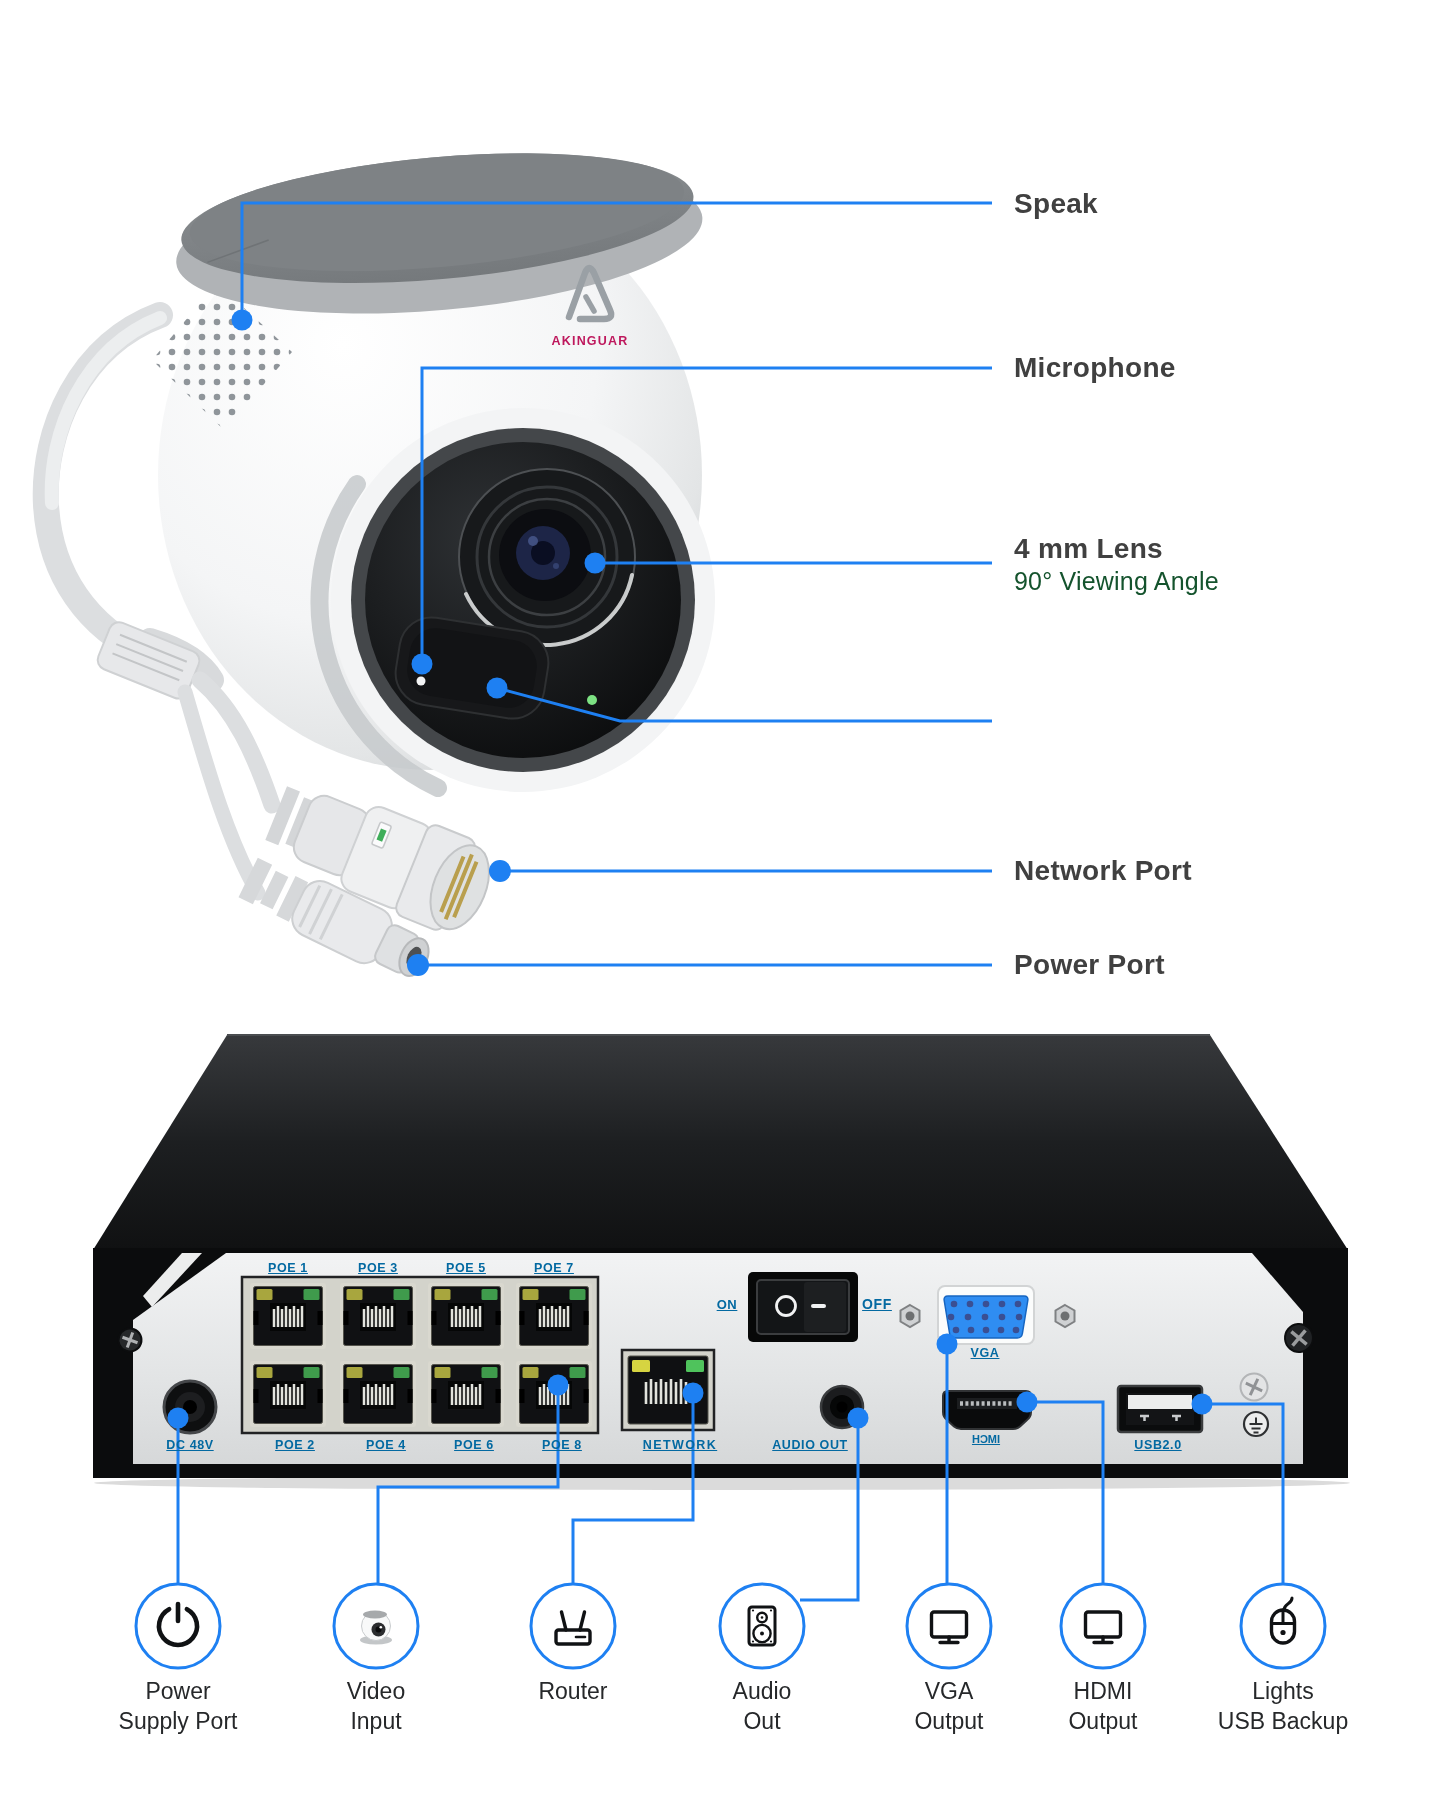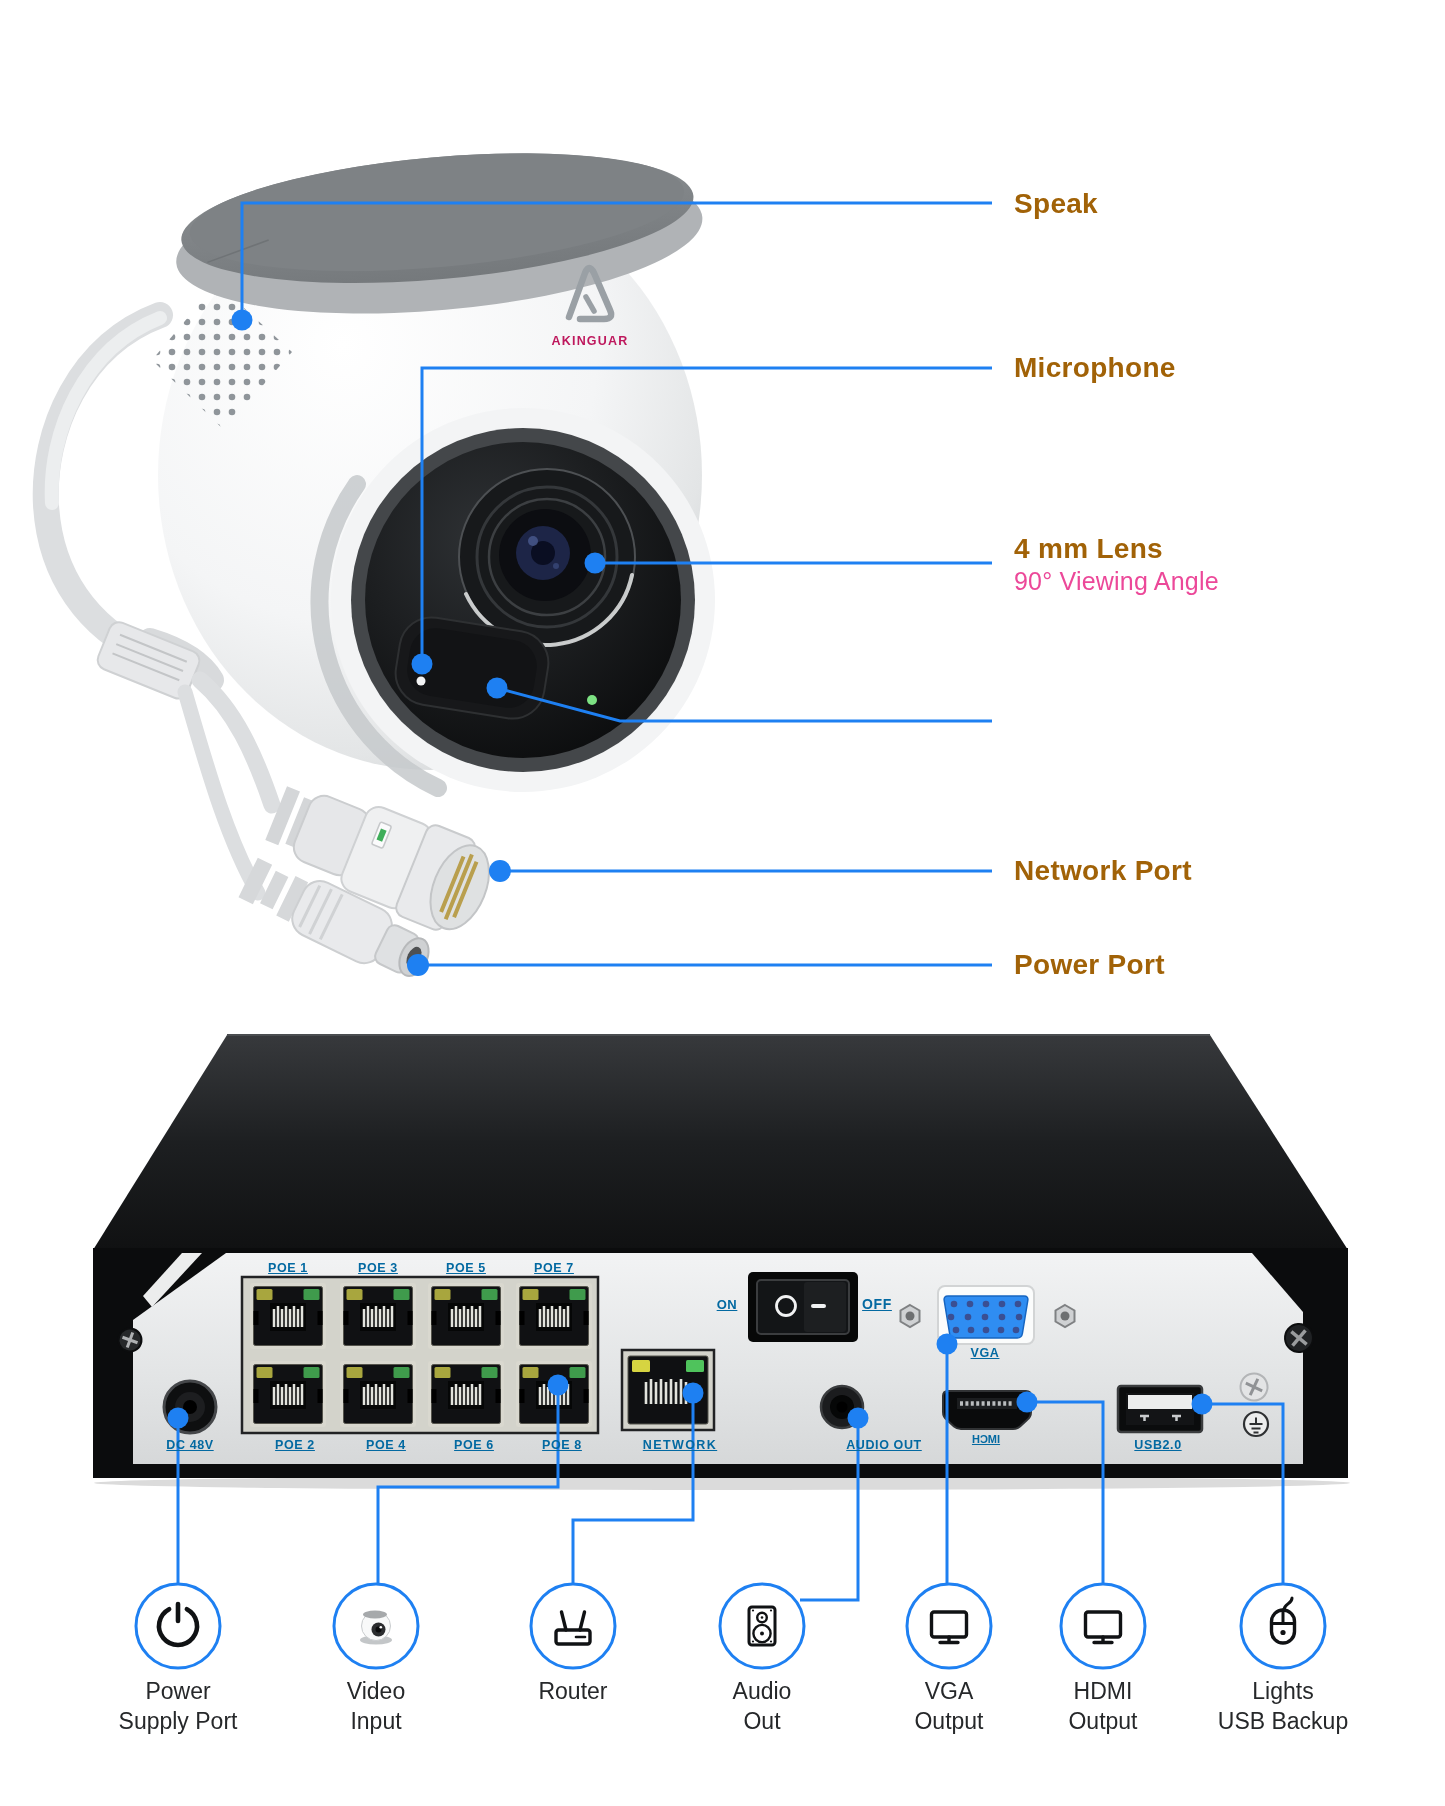--- a/index.html
+++ b/index.html
@@ -1,22 +1,22 @@
 <!DOCTYPE html>
 <html><head>
 <meta charset="utf-8">
 <style>
   html,body{margin:0;padding:0;background:#ffffff;}
   body{width:1445px;height:1806px;font-family:"Liberation Sans",sans-serif;position:relative;}
   #stage{position:absolute;left:0;top:0;width:1445px;height:1806px;overflow:hidden;}
   #art{position:absolute;left:0;top:0;}
   .overlay{position:absolute;left:0;top:0;width:1445px;height:1806px;pointer-events:none;}
   .co{position:absolute;left:1014px;transform:translateY(-50%);}
-  .co .t{font-weight:700;font-size:28px;line-height:34px;color:#a16207;letter-spacing:.3px;white-space:nowrap;}
-  .co .s{font-weight:400;font-size:25px;line-height:31px;color:#ec4899;letter-spacing:.2px;white-space:nowrap;}
+  .co .t{font-weight:700;font-size:28px;line-height:34px;color:#404040;letter-spacing:.3px;white-space:nowrap;}
+  .co .s{font-weight:400;font-size:25px;line-height:31px;color:#14532d;letter-spacing:.2px;white-space:nowrap;}
   .leg{position:absolute;top:1676px;width:220px;text-align:center;font-size:23px;line-height:30px;color:#26282a;}
   .pl{position:absolute;transform:translateX(-50%);font-weight:700;font-size:12.5px;line-height:15px;color:#0369a1;letter-spacing:.6px;white-space:nowrap;text-decoration:underline;}
   .pl.wide{letter-spacing:1.4px;padding-left:24px;}
   .pl.hdmi{font-size:11px;font-weight:800;letter-spacing:0;}
   .brand{position:absolute;left:544px;top:334px;width:92px;text-align:center;font-size:12.5px;font-weight:700;letter-spacing:1.2px;color:#be185d;}
 </style>
 </head>
 <body>
 
 <div id="stage">
@@ -380,21 +380,21 @@
   <div class="pl" style="left:378px;top:1261px">POE 3</div>
   <div class="pl" style="left:466px;top:1261px">POE 5</div>
   <div class="pl" style="left:554px;top:1261px">POE 7</div>
 
   <div class="pl" style="left:190px;top:1438px">DC 48V</div>
   <div class="pl" style="left:295px;top:1438px">POE 2</div>
   <div class="pl" style="left:386px;top:1438px">POE 4</div>
   <div class="pl" style="left:474px;top:1438px">POE 6</div>
   <div class="pl" style="left:562px;top:1438px">POE 8</div>
   <div class="pl wide" style="left:668px;top:1438px">NETWORK</div>
-  <div class="pl" style="left:884px;top:1438px">AUDIO OUT</div>
+  <div class="pl" style="left:810px;top:1438px">AUDIO OUT</div>
   <div class="pl hdmi" style="left:986px;top:1432px">HƆMI</div>
   <div class="pl" style="left:1158px;top:1438px">USB2.0</div>
   <div class="pl" style="left:985px;top:1346px">VGA</div>
   <div class="pl" style="left:727px;top:1297px;font-size:13px">ON</div>
   <div class="pl" style="left:877px;top:1297px;font-size:14px">OFF</div>
 
   <div class="leg" style="left:266px">
     <div>Video</div>
     <div>Input</div>
   </div>

